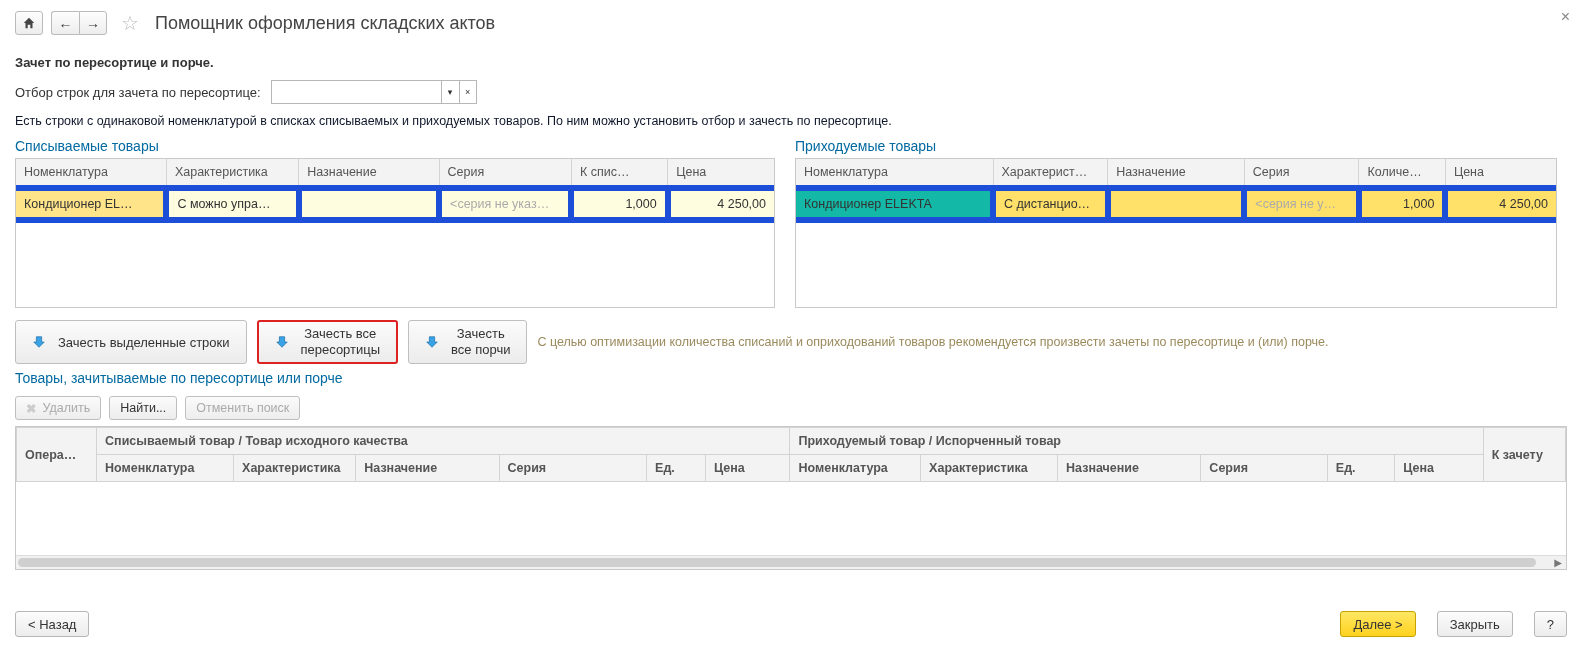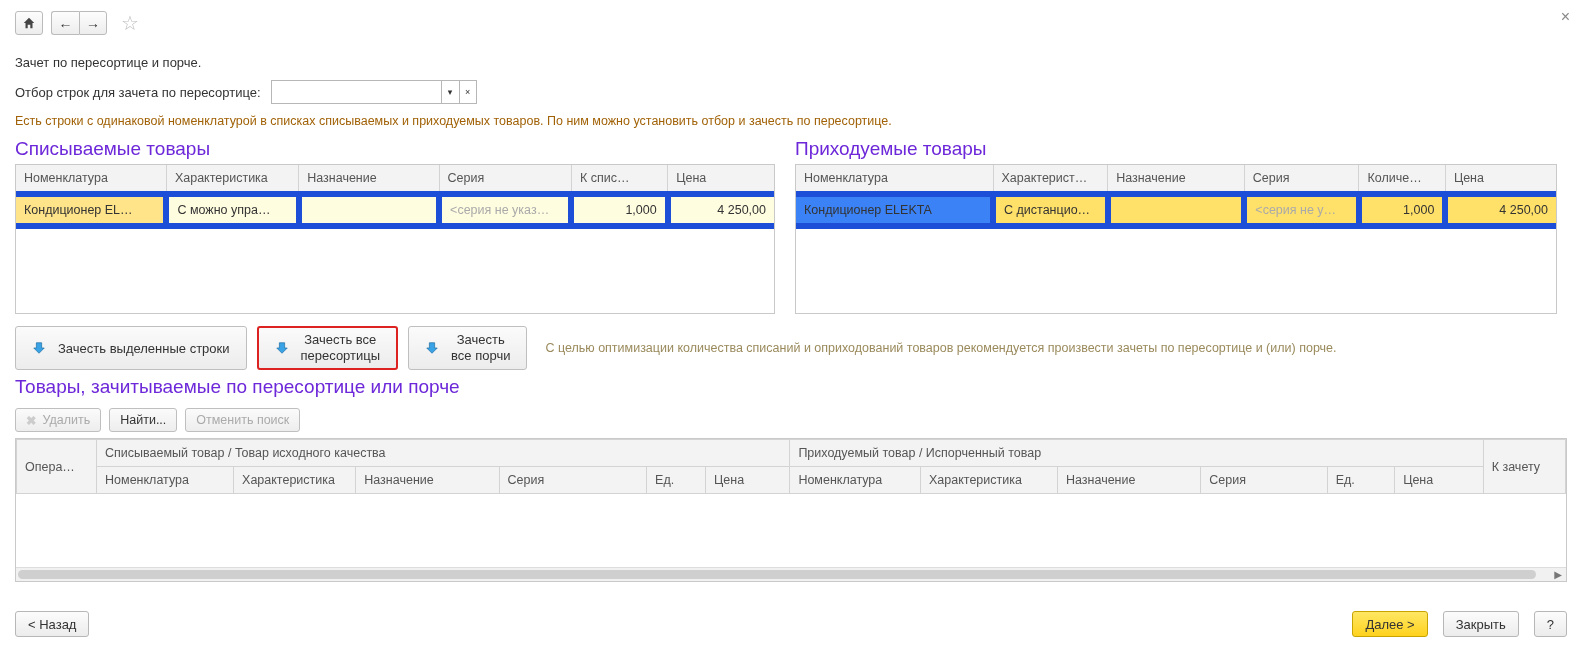--- a/index.html
+++ b/index.html
@@ -11,70 +11,70 @@
   .tb-btn{border:1px solid #bbb;border-radius:3px;background:linear-gradient(#fdfdfd,#ededed);height:24px;min-width:28px;display:flex;align-items:center;justify-content:center;cursor:pointer;}
   .tb-group{display:flex;}
   .tb-group .tb-btn:first-child{border-radius:3px 0 0 3px;border-right:none;}
   .tb-group .tb-btn:last-child{border-radius:0 3px 3px 0;}
   .icon-home{width:14px;height:14px;}
   .arrow{font-size:14px;line-height:1;color:#333;font-weight:bold;}
   .star-icon{color:#bdbdbd;font-size:20px;margin-left:6px;}
   .title{font-size:18px;color:#444;margin-left:8px;}
   .close-x{position:absolute;top:8px;right:12px;color:#888;font-size:16px;cursor:pointer;}
   
-  .subtitle{font-weight:normal;margin-top:18px;font-size:13px;}
+  .subtitle{font-weight:bold;margin-top:18px;font-size:13px;}
   .filter-row{display:flex;align-items:center;margin-top:10px;gap:4px;}
   .filter-label{margin-right:6px;}
   .combo{display:flex;height:24px;}
   .combo input{width:170px;height:24px;border:1px solid #b7b7b7;border-right:none;padding:2px 6px;font-size:13px;}
   .combo-btn{width:18px;height:24px;border:1px solid #b7b7b7;background:#fff;display:flex;align-items:center;justify-content:center;font-size:9px;}
   .combo-btn:first-of-type{border-right:none;}
-  .info-line{color:#a16207;margin-top:10px;font-size:12.5px;}
-  
-  .section-title{color:#6d28d9;font-size:19px;margin-top:6px;margin-bottom:4px;}
+  .info-line{color:#0f172a;margin-top:10px;font-size:12.5px;}
+  
+  .section-title{color:#0369a1;font-size:14px;margin-top:6px;margin-bottom:4px;}
   .two-panes{display:flex;gap:20px;margin-top:4px;}
   .grid-box{border:1px solid #c9c9c9;height:150px;display:flex;flex-direction:column;}
   .grid-box.left{width:760px;}
   .grid-box.right{width:762px;}
   table.grid{border-collapse:collapse;width:100%;table-layout:fixed;}
   table.grid th{background:#f3f3f3;border:1px solid #d3d3d3;border-top:none;font-weight:normal;color:#555;text-align:left;padding:6px 8px;font-size:12.5px;overflow:hidden;white-space:nowrap;text-overflow:ellipsis;}
   table.grid th:first-child{border-left:none;}
   table.grid th:last-child{border-right:none;}
   table.grid td{border:6px solid #1d4ed8;padding:6px 8px;font-size:12.5px;overflow:hidden;white-space:nowrap;text-overflow:ellipsis;background:#fffde0;}
   table.grid td:first-child{border-left:none;}
   table.grid td:last-child{border-right:none;}
   table.grid tr.sel td:first-child{background:#ffe48a;}
   table.grid tr.selall td{background:#ffe069;}
-  table.grid tr.selall td:first-child{background:#3b82f6;}
+  table.grid tr.selall td:first-child{background:#14b8a6;}
   .muted{color:#aaa;}
   .num{text-align:right;}
   .grid-body{flex:1;background:#fff;}
   
   .action-row{display:flex;align-items:center;gap:10px;margin-top:12px;}
   .big-btn{height:44px;border:1px solid #bfbfbf;border-radius:3px;background:linear-gradient(#fbfbfb,#ececec);display:flex;align-items:center;padding:0 16px;gap:12px;cursor:pointer;font-size:13px;color:#333;}
   .big-btn.highlight{border:2px solid #d22;}
   .big-btn .multiline{text-align:center;line-height:1.25;}
   .arrow-down-icon{width:14px;height:14px;display:inline-block;}
-  .hint{color:#9a8a5c;font-size:12.5px;margin-left:8px;}
+  .hint{color:#9a8a5c;font-size:12.5px;margin-left:0;}
   
   .lower-toolbar{display:flex;gap:8px;margin-top:10px;}
   .sm-btn{height:24px;border:1px solid #bfbfbf;border-radius:3px;background:linear-gradient(#fbfbfb,#ededed);padding:0 10px;display:flex;align-items:center;gap:6px;font-size:12.5px;cursor:pointer;}
   .sm-btn.disabled{color:#aaa;cursor:default;}
   .x-icon{color:#d33;font-weight:bold;}
   
   .big-grid{border:1px solid #c9c9c9;margin-top:6px;height:144px;display:flex;flex-direction:column;position:relative;}
   table.big{border-collapse:collapse;width:100%;table-layout:fixed;}
-  table.big th{background:#f3f3f3;border:1px solid #d3d3d3;font-weight:normal;color:#555;text-align:left;padding:6px 8px;font-size:12.5px;overflow:hidden;white-space:nowrap;text-overflow:ellipsis;margin-top:32px;}
+  table.big th{background:#f3f3f3;border:1px solid #d3d3d3;font-weight:bold;color:#555;text-align:left;padding:6px 8px;font-size:12.5px;overflow:hidden;white-space:nowrap;text-overflow:ellipsis;margin-top:32px;}
   .hscroll{height:14px;background:#f1f1f1;border-top:1px solid #ddd;position:relative;margin-top:auto;}
   .hscroll .thumb{position:absolute;left:2px;right:30px;top:2px;bottom:2px;background:#cfcfcf;border-radius:5px;}
   .hscroll .rar{position:absolute;right:4px;top:1px;font-size:10px;color:#777;}
   
   .footer{position:absolute;bottom:14px;left:15px;right:15px;display:flex;align-items:center;}
   .ft-left{}
-  .ft-right{margin-left:auto;display:flex;gap:15px;align-items:center;}
+  .ft-right{margin-left:auto;display:flex;gap:21px;align-items:center;}
   .ft-btn{height:26px;border:1px solid #b7b7b7;border-radius:3px;background:linear-gradient(#fcfcfc,#ececec);padding:0 12px;display:flex;align-items:center;font-size:13px;cursor:pointer;}
   .ft-btn.primary{background:linear-gradient(#ffe764,#ffd21e);border-color:#c8a400;}
   .ft-btn.qs{min-width:30px;justify-content:center;}
   
   .pane-col{display:flex;flex-direction:column;}
   
   svg{display:block;}
 </style>
 </head>
 <body>
@@ -88,20 +88,21 @@
     </div>
     <div class="tb-group">
       <div class="tb-btn">
           <span class="arrow">←</span>
         </div>
       <div class="tb-btn">
           <span class="arrow">→</span>
         </div>
     </div>
     <span class="star-icon">☆</span>
+    <span class="title">Помощник оформления складских актов</span>
   </div>
   <span class="close-x">×</span>
 
   <div class="subtitle">Зачет по пересортице и порче.</div>
 
   <div class="filter-row">
     <span class="filter-label">Отбор строк для зачета по пересортице:</span>
     <div class="combo">
       <input type="text" value="" style="">
       <div class="combo-btn">

